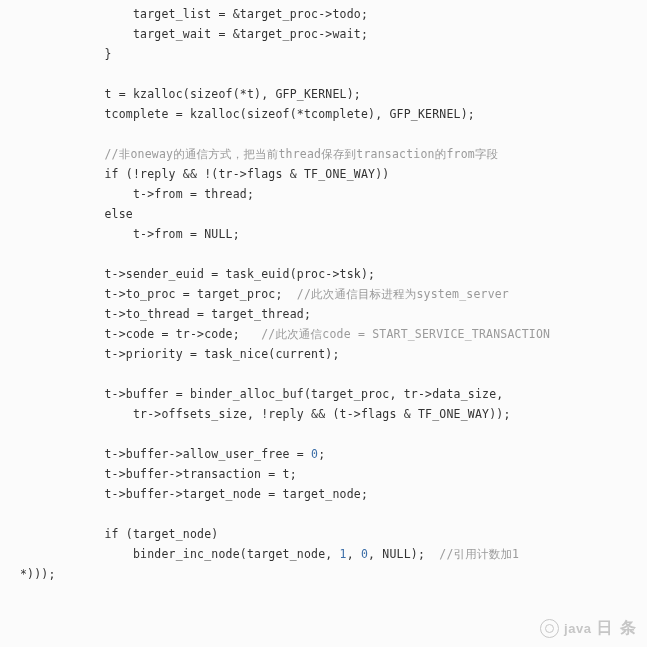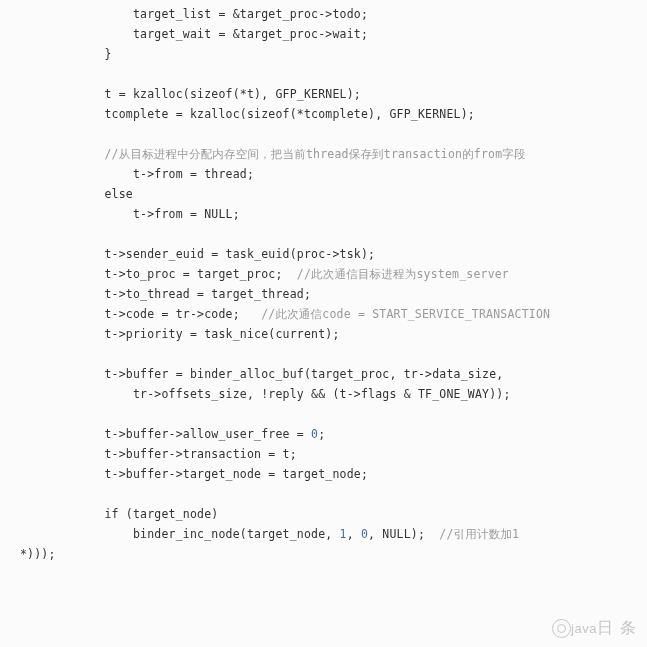--- a/index.html
+++ b/index.html
@@ -37,22 +37,24 @@
   }
   .c-plain   { color: #333333; }
   .c-comment { color: #9a9a9a; }
   .c-num     { color: #3b6ea8; }
   .watermark {
     position: absolute;
     right: 10px;
     bottom: 8px;
     display: flex;
     align-items: center;
+    gap: 5px;
     opacity: 0.55;
     pointer-events: none;
+    font-weight: bold;
   }
   .wm-logo {
     width: 17px;
     height: 17px;
     border-radius: 50%;
     border: 1.2px solid #9b9b9b;
     position: relative;
   }
   .wm-logo::before {
     content: "";
@@ -82,21 +84,22 @@
 
 <div id="page">
   <div id="code-block">
       <div class="code-line"><span class="c-plain">        target_list = &amp;target_proc-&gt;todo;</span></div>
       <div class="code-line"><span class="c-plain">        target_wait = &amp;target_proc-&gt;wait;</span></div>
       <div class="code-line"><span class="c-plain">    }</span></div>
       <div class="code-line">&nbsp;</div>
       <div class="code-line"><span class="c-plain">    t = kzalloc(sizeof(*t), GFP_KERNEL);</span></div>
       <div class="code-line"><span class="c-plain">    tcomplete = kzalloc(sizeof(*tcomplete), GFP_KERNEL);</span></div>
       <div class="code-line">&nbsp;</div>
-      <div class="code-line"><span class="c-comment">    //从目标进程中分配内存空间，把当前thread保存到transaction的from字段</span></div>
+      <div class="code-line"><span class="c-comment">    //非oneway的通信方式，把当前thread保存到transaction的from字段</span></div>
+      <div class="code-line"><span class="c-plain">    if (!reply &amp;&amp; !(tr-&gt;flags &amp; TF_ONE_WAY))</span></div>
       <div class="code-line"><span class="c-plain">        t-&gt;from = thread;</span></div>
       <div class="code-line"><span class="c-plain">    else</span></div>
       <div class="code-line"><span class="c-plain">        t-&gt;from = NULL;</span></div>
       <div class="code-line">&nbsp;</div>
       <div class="code-line"><span class="c-plain">    t-&gt;sender_euid = task_euid(proc-&gt;tsk);</span></div>
       <div class="code-line"><span class="c-plain">    t-&gt;to_proc = target_proc;  </span><span class="c-comment">//此次通信目标进程为system_server</span></div>
       <div class="code-line"><span class="c-plain">    t-&gt;to_thread = target_thread;</span></div>
       <div class="code-line"><span class="c-plain">    t-&gt;code = tr-&gt;code;   </span><span class="c-comment">//此次通信code = START_SERVICE_TRANSACTION</span></div>
       <div class="code-line"><span class="c-plain">    t-&gt;priority = task_nice(current);</span></div>
       <div class="code-line">&nbsp;</div>

